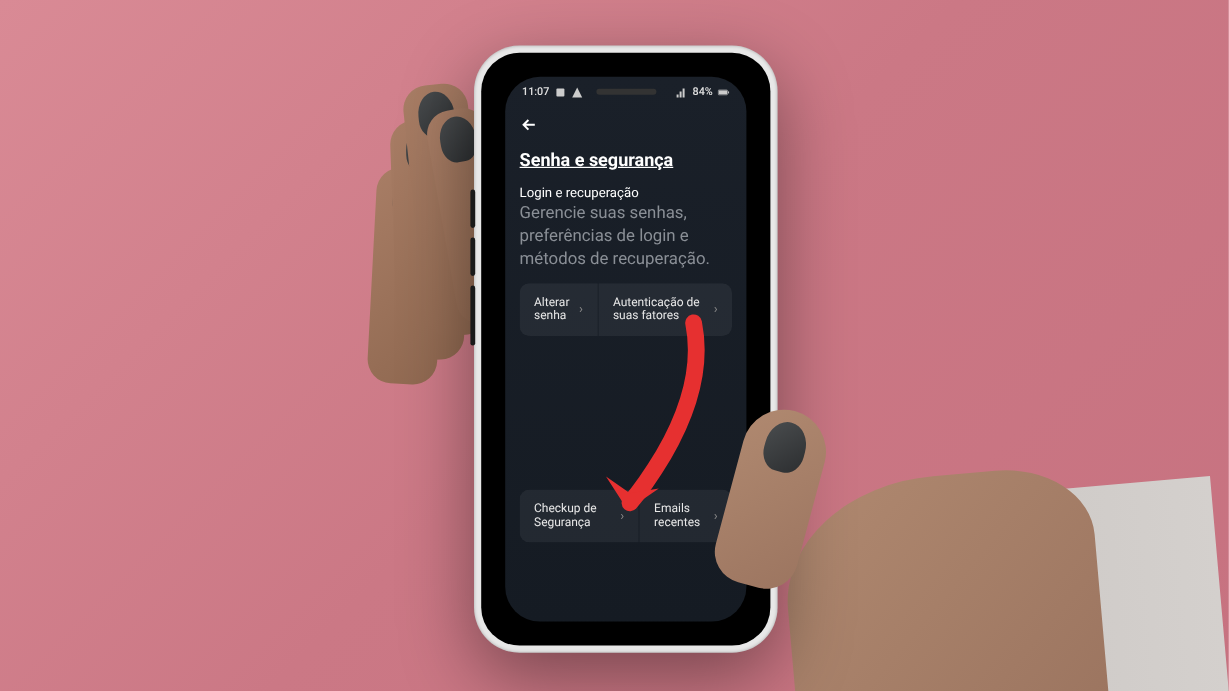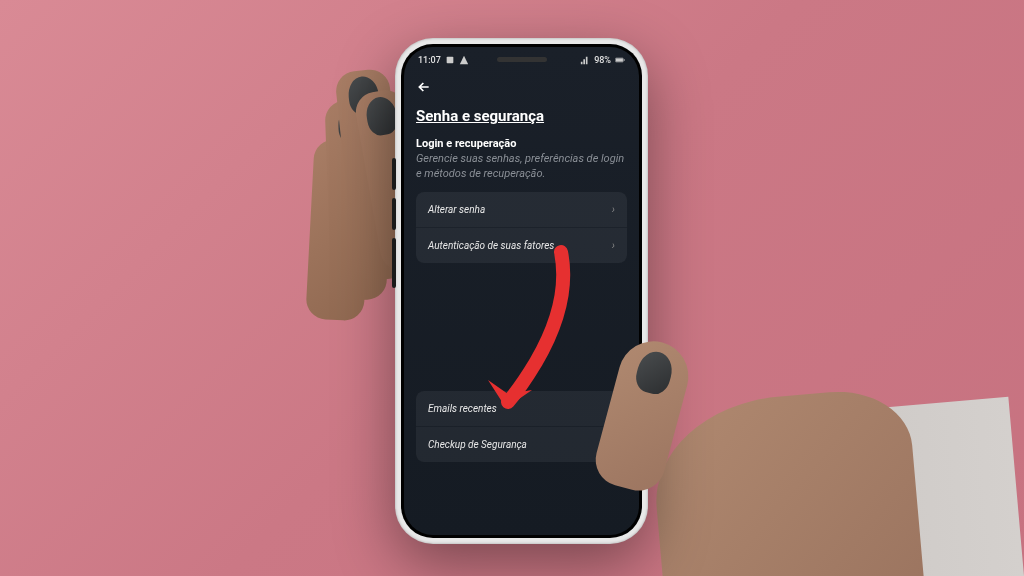--- a/index.html
+++ b/index.html
@@ -68,21 +68,21 @@
       border-radius: 38px;
       padding: 6px;
       box-shadow: 0 20px 60px rgba(0,0,0,0.4), inset 0 0 3px rgba(0,0,0,0.3);
       z-index: 10;
     }
     .phone-inner {
       width: 100%;
       height: 100%;
       background: #000;
       border-radius: 32px;
-      padding: 3px;
+      padding: 20px;
     }
     .screen {
       width: 100%;
       height: 100%;
       background: linear-gradient(180deg, #1a2029 0%, #151b23 100%);
       border-radius: 29px;
       overflow: hidden;
       position: relative;
       color: #fff;
     }
@@ -138,40 +138,38 @@
     }
     .page-title {
       font-size: 15px;
       font-weight: 700;
       color: #fff;
       margin-bottom: 12px;
       text-decoration: underline;
     }
     .section-title {
       font-size: 11px;
-      font-weight: 700;
+      font-weight: 400;
       color: #fff;
       margin-bottom: 2px;
     }
     .section-desc {
-      font-size: 11px;
+      font-size: 14px;
       color: #8a8f96;
       line-height: 1.35;
       margin-bottom: 10px;
-      font-style: italic;
     }
     
     .menu-group {
       display: flex;
-      flex-direction: column;
+      flex-direction: row;
       gap: 1px;
       background: rgba(255,255,255,0.02);
       border-radius: 8px;
       overflow: hidden;
-      font-style: italic;
     }
     .menu-item {
       display: flex;
       justify-content: space-between;
       align-items: center;
       padding: 11px 12px;
       background: rgba(255,255,255,0.045);
       cursor: pointer;
       font-size: 10px;
       color: #e8e8e8;
@@ -250,21 +248,21 @@
               <rect x="4" y="4" width="16" height="16" rx="2"></rect>
             </svg>
           <svg class="status-icon" viewBox="0 0 24 24" fill="#ccc">
               <path d="M12 2L2 22h20z"></path>
             </svg>
         </div>
         <div class="status-right">
           <svg class="status-icon" viewBox="0 0 24 24" fill="#ccc">
               <path d="M2 22h4v-6H2zm6 0h4V10H8zm6 0h4V4h-4z"></path>
             </svg>
-          <span>98%</span>
+          <span>84%</span>
           <svg class="status-icon" viewBox="0 0 24 12" fill="#ccc">
               <rect x="1" y="1" width="19" height="10" rx="2" stroke="#ccc" fill="none"></rect>
               <rect x="2" y="2" width="17" height="8" fill="#ccc"></rect>
               <rect x="21" y="4" width="2" height="4" fill="#ccc"></rect>
             </svg>
         </div>
       </div>
 
       <div class="content">
         <div class="back-row">
@@ -288,25 +286,25 @@
           <div class="menu-item">
             <span>Autenticação de suas fatores</span>
             <span class="chevron">›</span>
           </div>
         </div>
 
         <div class="spacer"></div>
 
         <div class="menu-group menu-group-2">
           <div class="menu-item">
-            <span>Emails recentes</span>
+            <span>Checkup de Segurança</span>
             <span class="chevron">›</span>
           </div>
           <div class="menu-item">
-            <span>Checkup de Segurança</span>
+            <span>Emails recentes</span>
             <span class="chevron">›</span>
           </div>
         </div>
       </div>
 
       <svg class="arrow-annotation" viewBox="0 0 110 180">
         <path d="M 85 10 Q 95 60 60 120 Q 45 145 32 160" stroke="#e63030" stroke-width="14" fill="none" stroke-linecap="round"></path>
         <path d="M 12 138 L 30 166 L 56 148 L 32 152 Z" fill="#e63030"></path>
       </svg>
 

